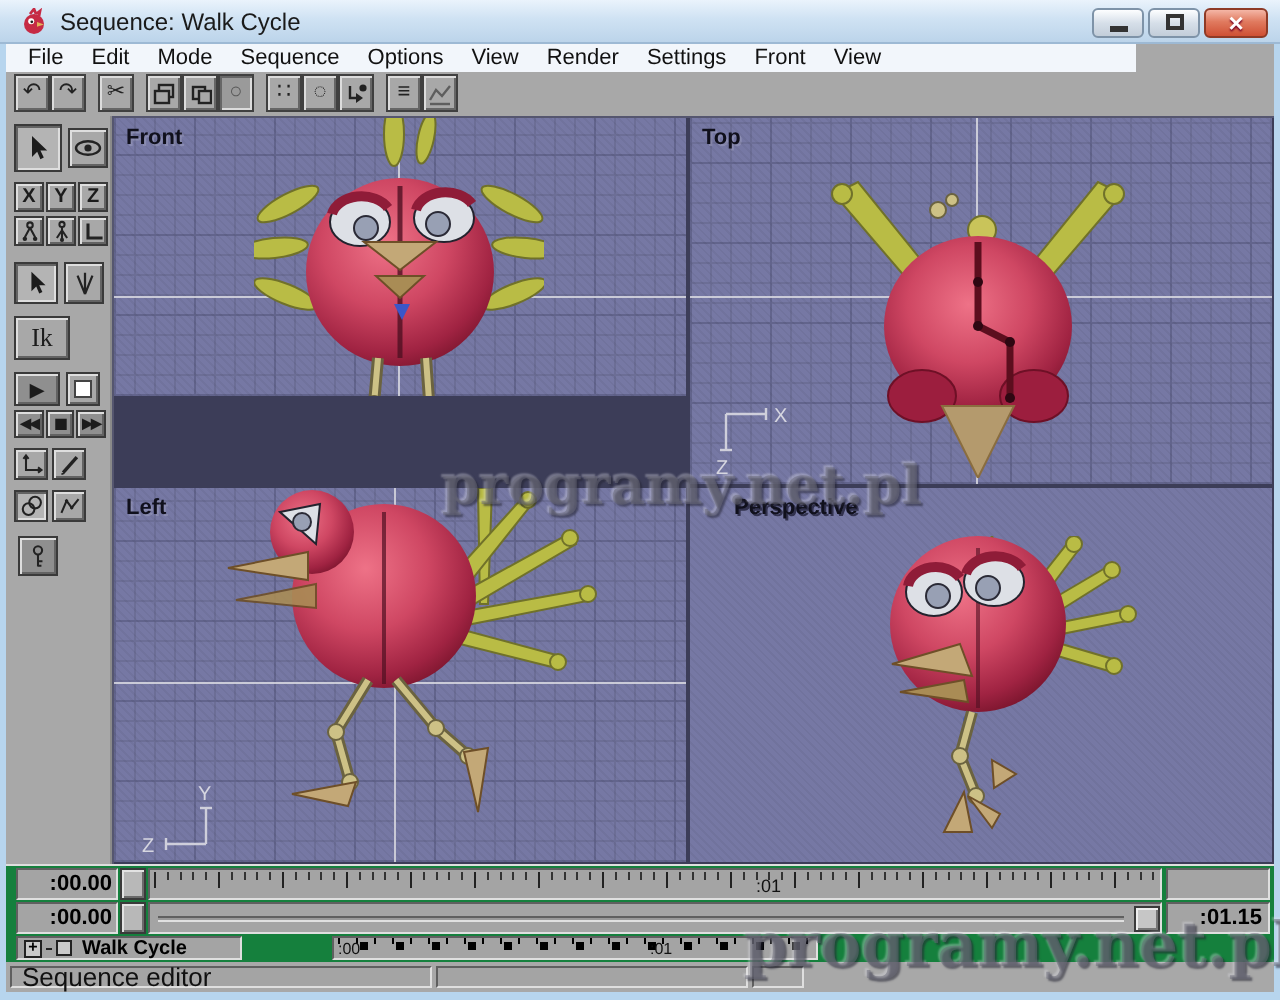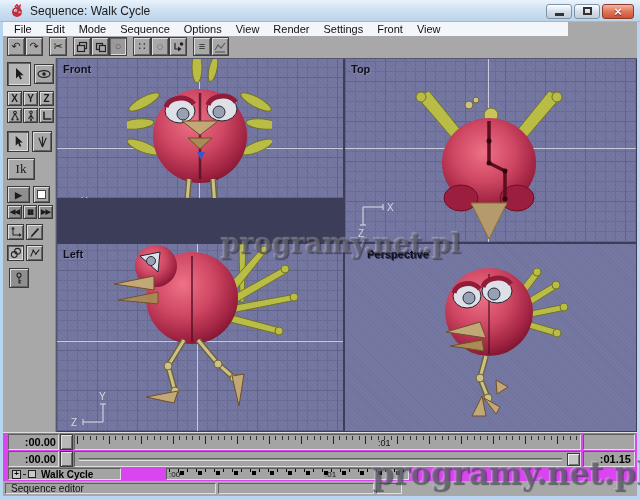--- a/index.html
+++ b/index.html
@@ -62,21 +62,21 @@
     text-shadow:1px 1px 0 rgba(200,200,220,.25);z-index:5;}
   .vp-persp .vplabel{text-shadow:1px 1px 0 #32324e;margin-left:16px;}
   .axline{position:absolute;background:#d9d9e2;opacity:.85;z-index:1;}
   .axline.v{width:1px;top:0;bottom:0;}
   .axline.h{height:1px;left:0;right:0;}
   .axis{position:absolute;z-index:4;}
   .axis line{stroke:#cfcfdb;stroke-width:1.2;}
   .axis text{fill:#d6d6e0;font-size:10px;font-family:"Liberation Sans",sans-serif;}
   .bird{position:absolute;z-index:3;}
   
-  .timeline{position:absolute;left:0;top:410px;width:634px;height:49px;background:#d946ef;
+  .timeline{position:absolute;left:0;top:410px;width:634px;height:49px;background:#15803d;
     box-shadow:inset 0 1px 0 #dedede;}
   .sunk{border:1px solid;border-color:#5f5f5f #dfdfdf #dfdfdf #5f5f5f;background:#a4a4a4;}
   .timebox{position:absolute;left:5px;width:51px;height:16px;font-size:11px;font-weight:bold;color:#000;
     display:flex;align-items:center;justify-content:flex-end;padding-right:2px;}
   .minibtn{position:absolute;left:57px;width:13px;height:16px;background:#b8b8b8;border:1px solid #3a3a3a;
     box-shadow:inset 1px 1px 0 #e2e2e2, inset -1px -1px 0 #6a6a6a;}
   .ruler{position:absolute;left:71px;width:507px;height:16px;
     background-image:
       repeating-linear-gradient(90deg,#222 0 1px,transparent 1px 32px),
       repeating-linear-gradient(90deg,#333 0 1px,transparent 1px 6.4px);
@@ -96,21 +96,21 @@
   .exp-link{width:3px;height:1px;background:#222;flex:0 0 auto;}
   .trackbox{width:8px;height:8px;border:1px solid #222;background:#c9c9c9;flex:0 0 auto;margin-right:3px;}
   .keyruler{position:absolute;left:119px;top:36px;width:243px;height:12px;
     background-image:
       linear-gradient(90deg,transparent 0 7px,#000 7px 11px,transparent 11px 100%),
       linear-gradient(90deg,#000 0 1px,transparent 1px 100%);
     background-size:18px 4px,9px 3px;background-repeat:repeat-x;background-position:6px 2px,2px 0;margin-left:44px;}
   .keylabel{position:absolute;bottom:0;font-size:8px;color:#111;line-height:1;}
   
   .statusbar{position:absolute;left:0;top:459px;width:634px;height:15px;background:#a8a8a8;}
-  .statussec{position:absolute;top:2px;height:11px;font-size:10px;color:#111;display:flex;align-items:center;padding-left:5px;}
+  .statussec{position:absolute;top:2px;height:11px;font-size:13px;color:#111;display:flex;align-items:center;padding-left:5px;}
   
   .wm{position:absolute;z-index:50;font-family:"DejaVu Serif",serif;font-weight:bold;
     color:rgba(105,105,120,.5);text-shadow:1px 1px 1px rgba(35,35,50,.55),-1px -1px 1px rgba(225,225,235,.35);
     pointer-events:none;white-space:nowrap;}
   .wm-center{left:221px;top:228px;font-size:27px;}
   .wm-bottom{left:372px;top:455px;font-size:31px;}
   .icon-stroke{stroke:#222;fill:none;stroke-width:1.2;}
 </style>
 </head>
 <body>

